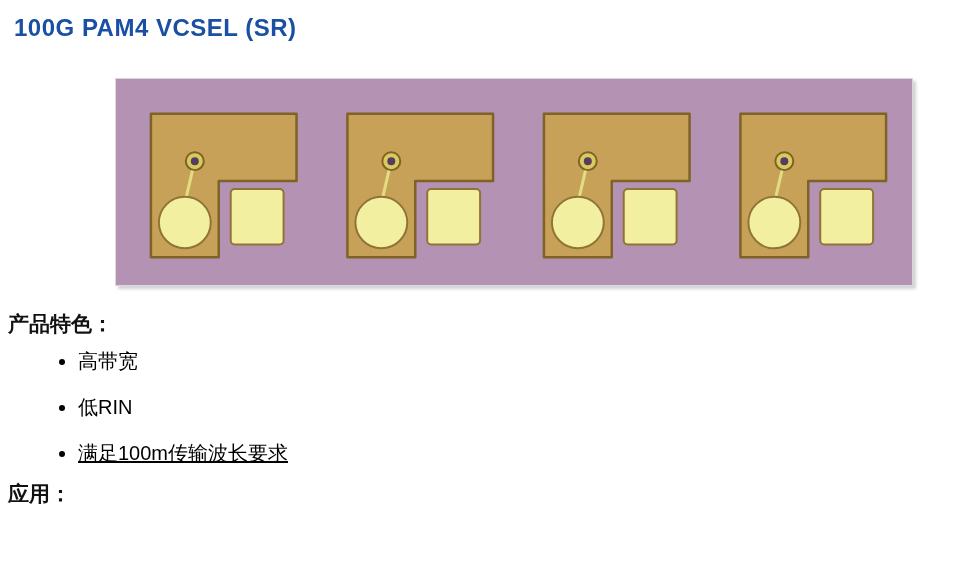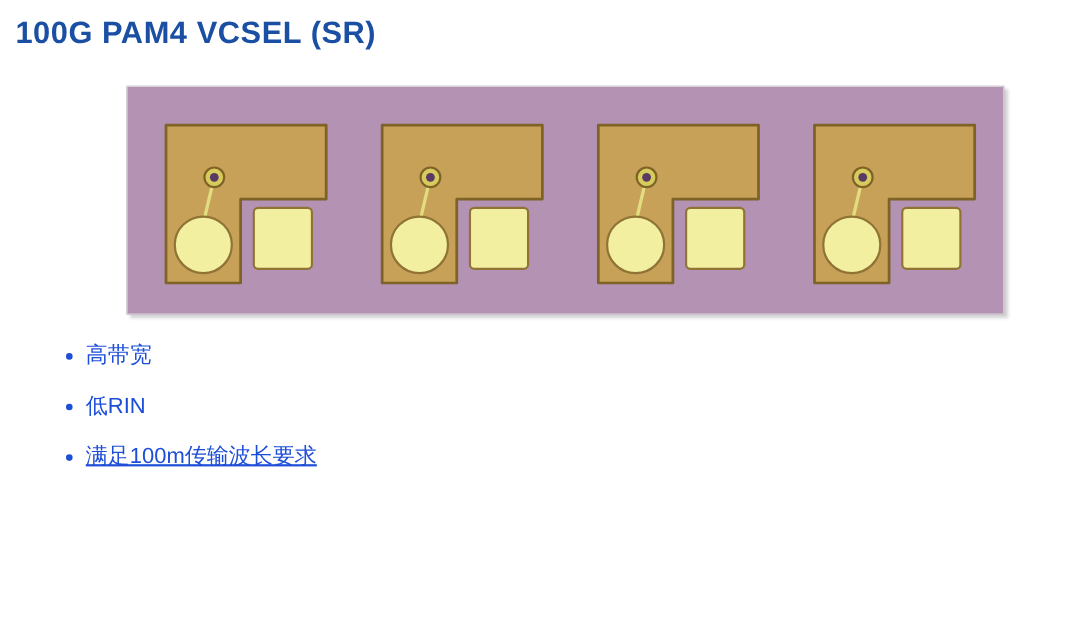--- a/index.html
+++ b/index.html
@@ -12,21 +12,21 @@
     font-family: "Liberation Sans", "DejaVu Sans", sans-serif;
     color: #1a1a1a;
   }
   .page {
     position: relative;
     width: 972px;
     height: 580px;
   }
   .page-title {
     margin: 14px 0 0 14px;
-    font-size: 28px;
+    font-size: 24px;
     font-weight: bold;
     color: var(--title-blue, #1b4fa3);
     letter-spacing: 0.5px;
   }
   .figure-wrap {
     position: absolute;
     left: 115px;
     top: 64px;
     width: 798px;
     height: 208px;
@@ -79,21 +79,21 @@
   }
   .feature-list {
     list-style: disc;
     margin: 0 0 14px 0;
     padding-left: 70px;
   }
   .feature-list li {
     font-size: 20px;
     line-height: 26px;
     margin-bottom: 20px;
-    color: #1d4ed8;
+    color: #000000;
   }
   .feature-list li:last-child {
     margin-bottom: 14px;
     text-decoration: underline;
   }
 </style>
 </head>
 <body>
 
 <div class="page">
@@ -123,24 +123,26 @@
         </g>
       <g>
           <use href="#vcsel-unit" x="624" y="35"></use>
         </g>
     </svg>
   </div>
 
   <div class="content">
 
     <div>
+      <h2 class="section-heading">产品特色：</h2>
       <ul class="feature-list">
         <li>高带宽</li>
         <li>低RIN</li>
         <li>满足100m传输波长要求</li>
       </ul>
     </div>
 
     <div>
+      <h2 class="section-heading">应用：</h2>
     </div>
 
   </div>
 </div>
 
 </body></html>

